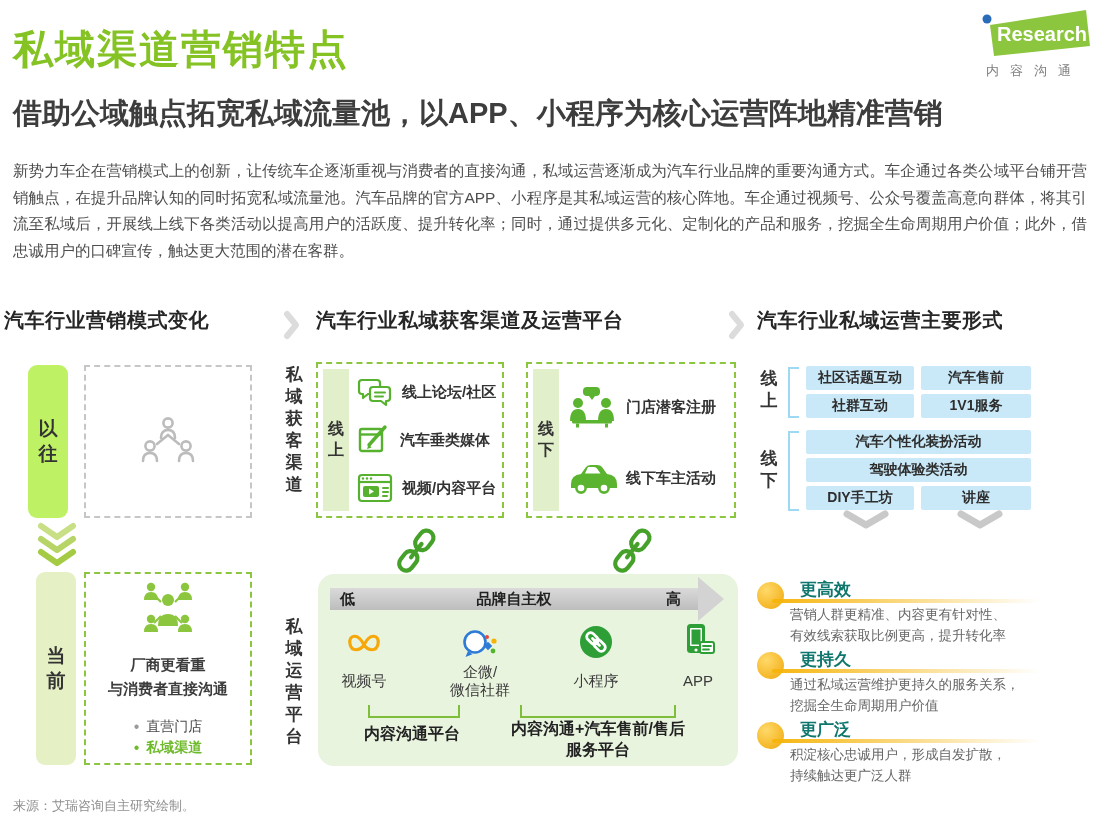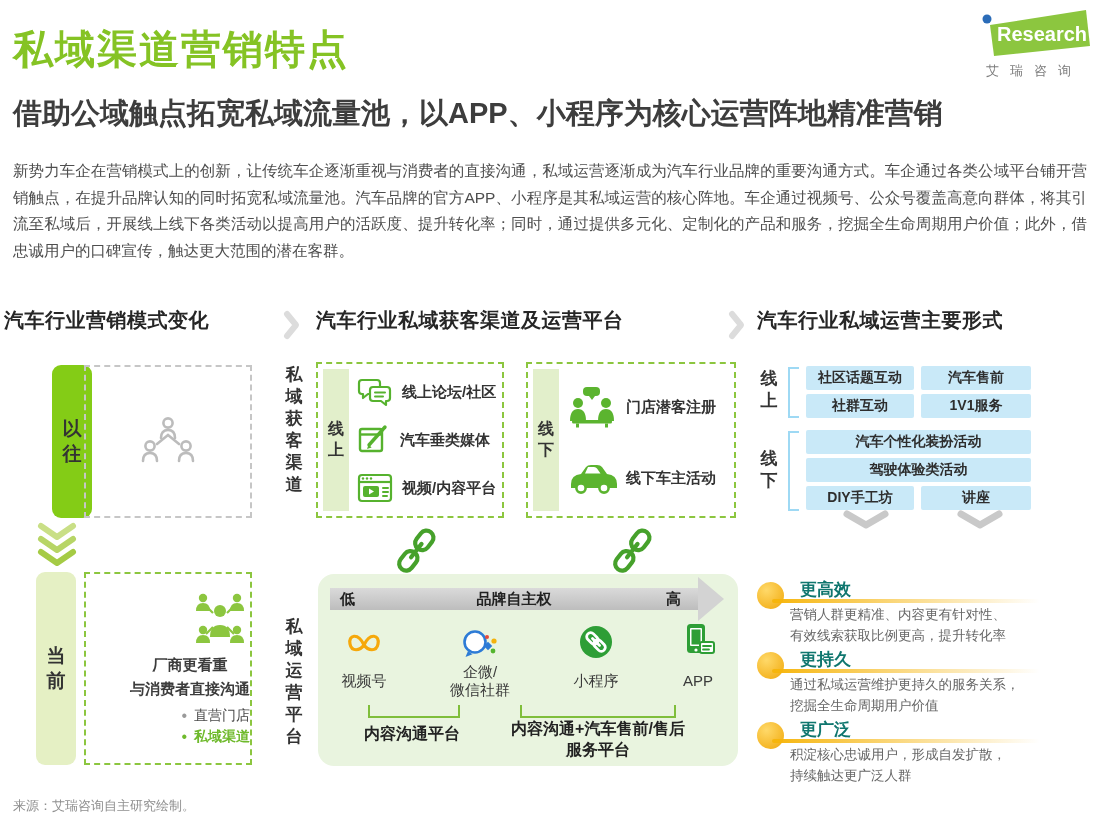--- a/index.html
+++ b/index.html
@@ -69,37 +69,37 @@
 <div id="page">
 
   <div class="abs" id="title">私域渠道营销特点</div>
 
   <div class="abs" id="logo">
     <svg width="114" height="52" viewBox="0 0 114 52">
       <polygon points="10,17 106,2 110,38 14,48" fill="#8CC63F"></polygon>
       <circle cx="7" cy="11" r="4.5" fill="#2B6CB8"></circle>
       <text x="17" y="33" font-size="20" font-weight="bold" fill="#ffffff">Research</text>
     </svg>
-    <div id="logo-sub">艾瑞咨询</div>
+    <div id="logo-sub">内容沟通</div>
   </div>
 
   <div class="abs" id="subtitle">借助公域触点拓宽私域流量池，以APP、小程序为核心运营阵地精准营销</div>
   <div class="abs" id="body-text">新势力车企在营销模式上的创新，让传统车企逐渐重视与消费者的直接沟通，私域运营逐渐成为汽车行业品牌的重要沟通方式。车企通过各类公域平台铺开营销触点，在提升品牌认知的同时拓宽私域流量池。汽车品牌的官方APP、小程序是其私域运营的核心阵地。车企通过视频号、公众号覆盖高意向群体，将其引流至私域后，开展线上线下各类活动以提高用户的活跃度、提升转化率；同时，通过提供多元化、定制化的产品和服务，挖掘全生命周期用户价值；此外，借忠诚用户的口碑宣传，触达更大范围的潜在客群。</div>
 
   <div class="abs sec-h" style="left:4px;">汽车行业营销模式变化</div>
   <svg class="abs" style="left:284px;top:311px;" width="16" height="28">
     <polyline points="3,3 12,14 3,25" fill="none" stroke="#DCDCDC" stroke-width="6" stroke-linecap="round" stroke-linejoin="round"></polyline>
   </svg>
   <div class="abs sec-h" style="left:316px;">汽车行业私域获客渠道及运营平台</div>
   <svg class="abs" style="left:729px;top:311px;" width="16" height="28">
     <polyline points="3,3 12,14 3,25" fill="none" stroke="#DCDCDC" stroke-width="6" stroke-linecap="round" stroke-linejoin="round"></polyline>
   </svg>
   <div class="abs sec-h" style="left:757px;">汽车行业私域运营主要形式</div>
 
-  <div class="abs pill" style="left:52px;top:365px;height:153px;background:#84cc16;">
+  <div class="abs pill" style="left:28px;top:365px;height:153px;background:#bef264;">
     <div class="vwrap" style="font-size:19px;">以往</div>
   </div>
 
   <div class="abs dash-box" style="left:84px;top:365px;width:164px;height:149px;border:2px dashed #C6C6C6;gap:10px;">
     <svg width="58" height="54" viewBox="0 0 58 54">
       <g fill="none" stroke="#BCBCBC" stroke-width="2.6" stroke-linecap="round">
         <circle cx="29" cy="8" r="4.6"></circle>
         <path d="M22,23 q0,-8 7,-8 q7,0 7,8"></path>
         <path d="M29,20 L18,29 M29,20 L40,29"></path>
         <circle cx="11" cy="31" r="4.6"></circle>
@@ -115,21 +115,21 @@
       <polyline points="5,4 21,15 37,4" stroke="#C9DF86"></polyline>
       <polyline points="5,17 21,28 37,17" stroke="#B7D566"></polyline>
       <polyline points="5,30 21,41 37,30" stroke="#A5CB45"></polyline>
     </g>
   </svg>
 
   <div class="abs pill" style="left:36px;top:572px;height:193px;background:#E5F0C4;">
     <div class="vwrap" style="font-size:19px;">当前</div>
   </div>
 
-  <div class="abs dash-box" style="left:84px;top:572px;width:164px;height:189px;border:2px dashed #8CC63F;gap:4px;align-items:flex-end;">
+  <div class="abs dash-box" style="left:84px;top:572px;width:164px;height:189px;border:2px dashed #8CC63F;gap:15px;">
     <svg width="60" height="58" viewBox="0 0 60 58">
       <g stroke="#8CC63F" stroke-width="2.2">
         <path d="M23,22 L16,15 M37,22 L44,15 M23,36 L16,43 M37,36 L44,43" fill="none"></path>
       </g>
       <g fill="#8CC63F">
         <circle cx="13" cy="7" r="4.2"></circle>
           <path d="M6,20 q0,-8 7,-8 q7,0 7,8 z"></path>
         <circle cx="47" cy="7" r="4.2"></circle>
           <path d="M40,20 q0,-8 7,-8 q7,0 7,8 z"></path>
         <circle cx="30" cy="20" r="6"></circle>

